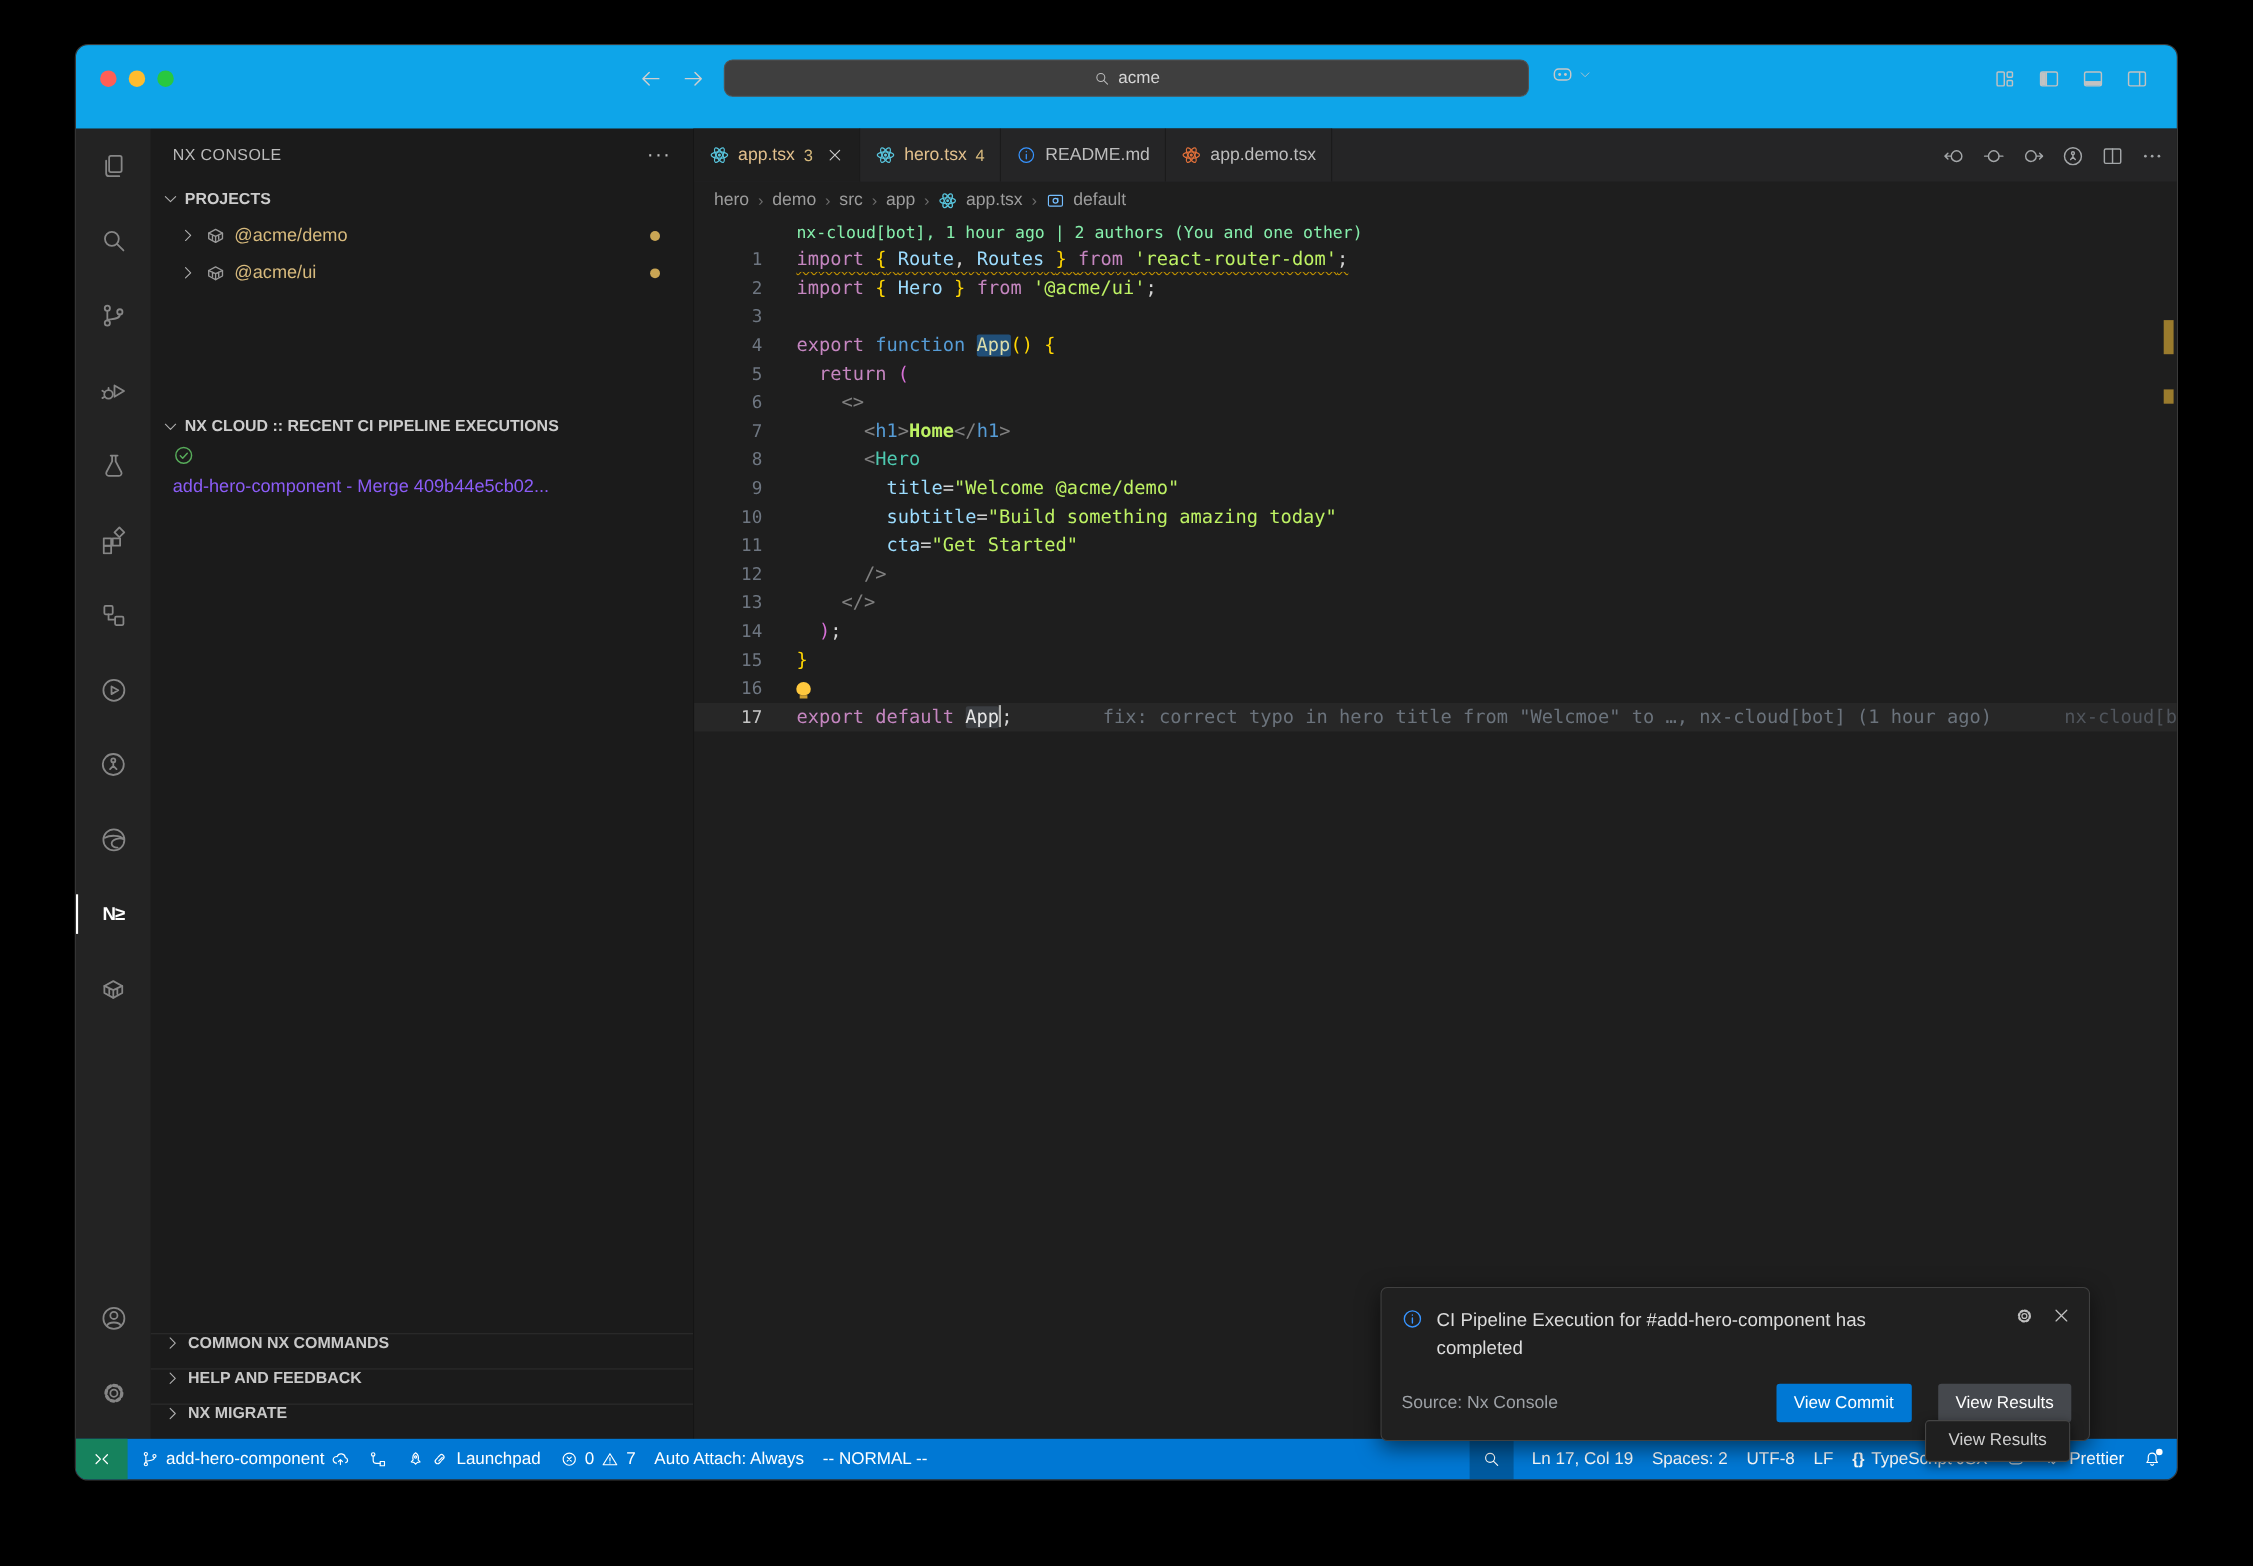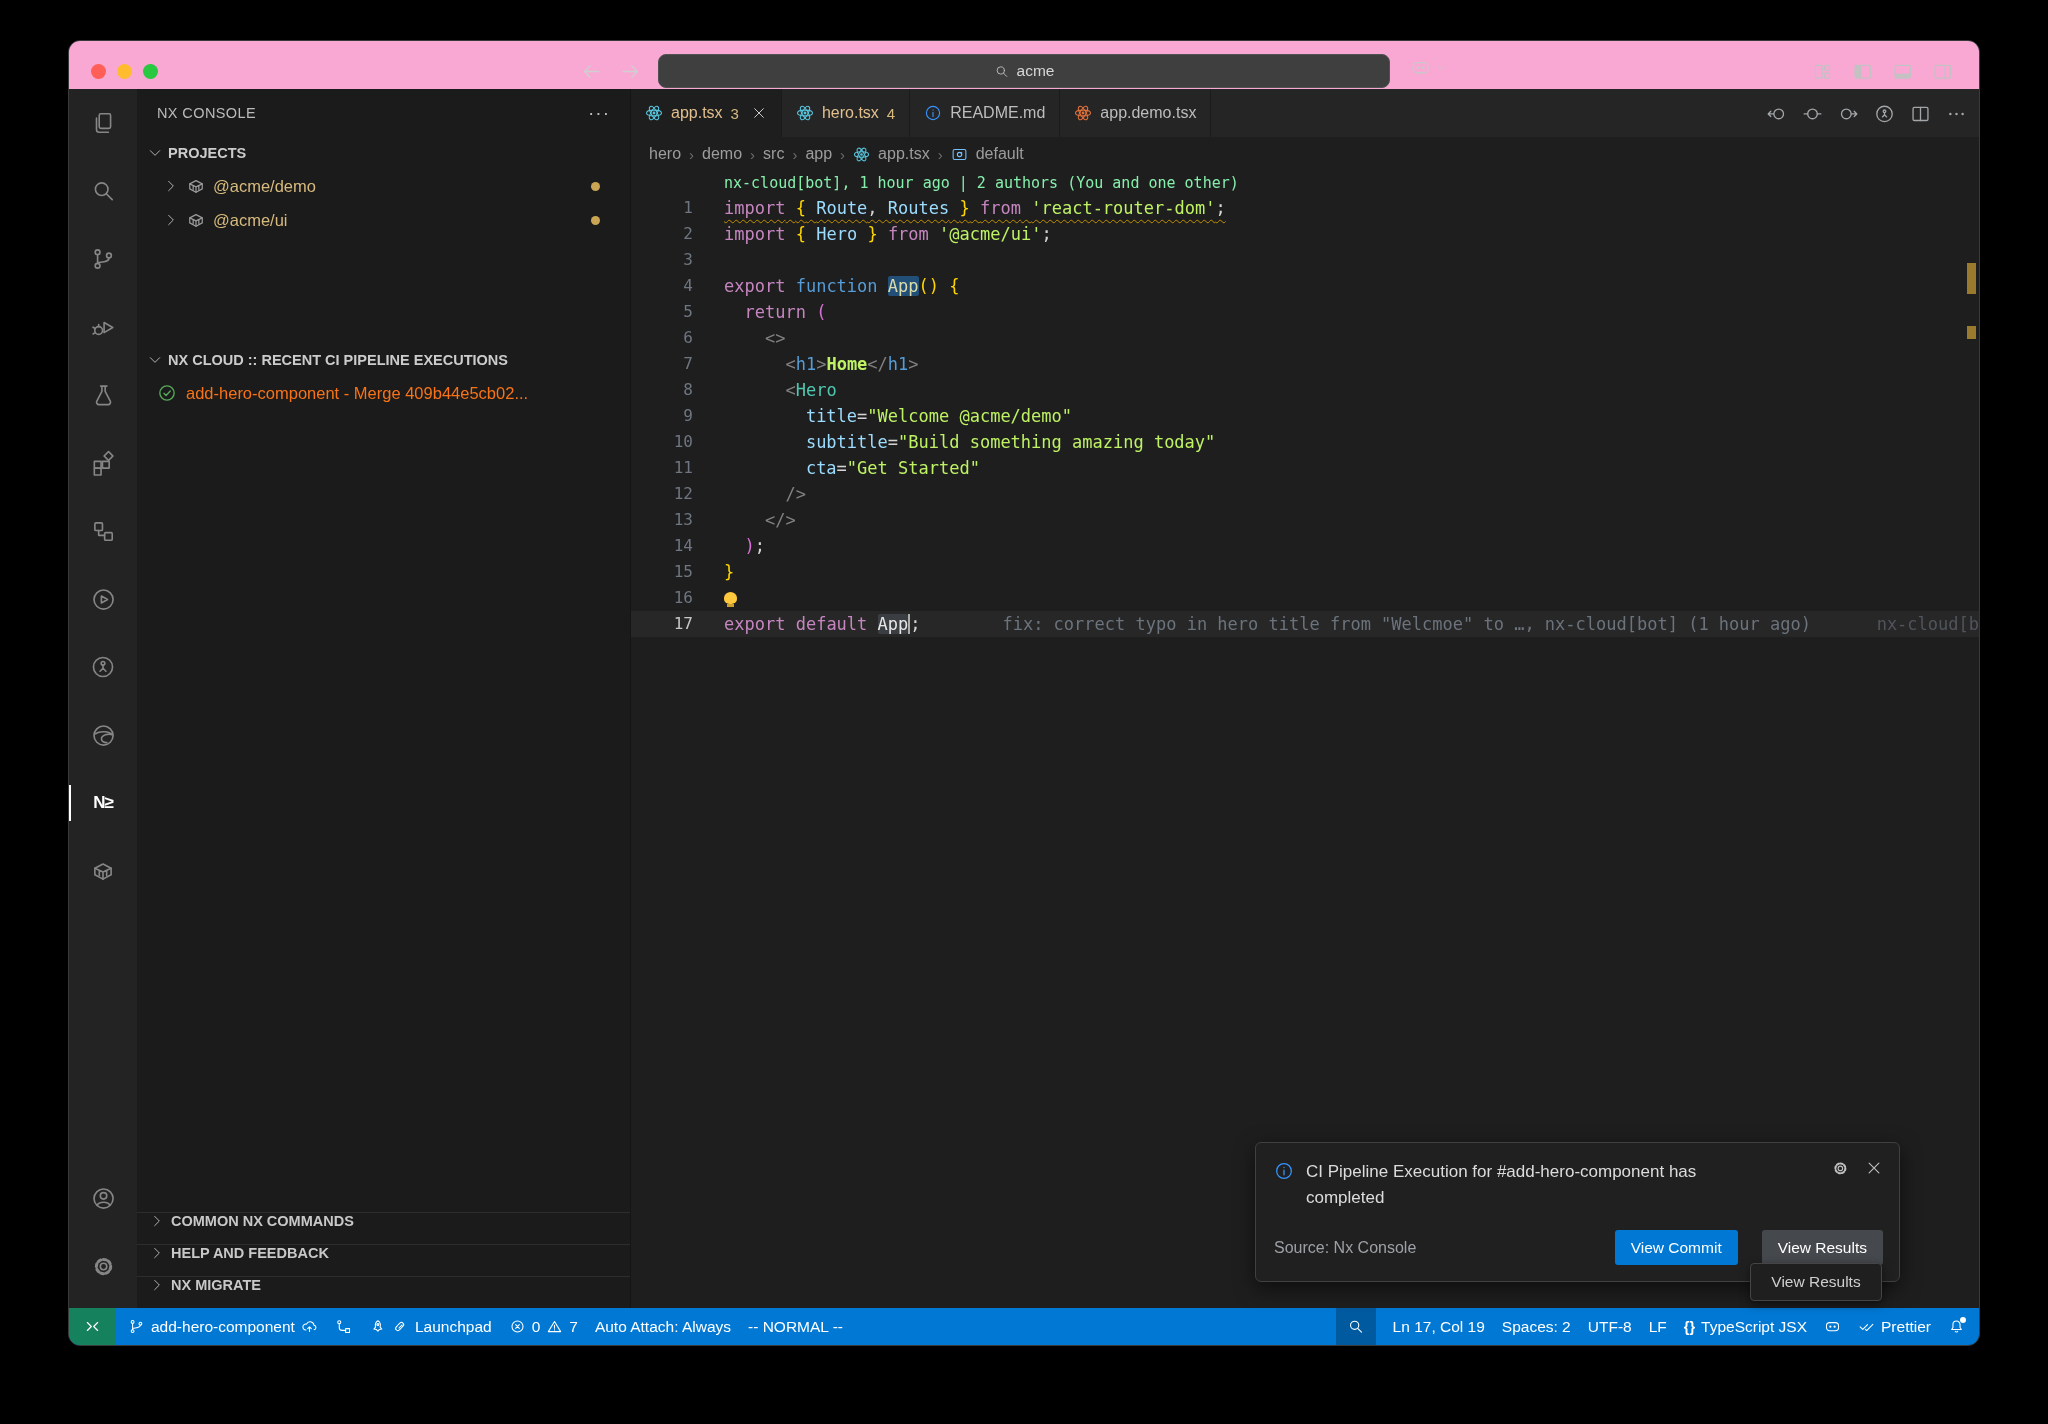--- a/index.html
+++ b/index.html
@@ -1,19 +1,19 @@
 <!DOCTYPE html>
 <html><head>
 <meta charset="utf-8">
 <style>
   html,body{margin:0;padding:0;background:#000;width:2048px;height:1424px;font-family:"Liberation Sans",sans-serif;-webkit-font-smoothing:antialiased;}
   *{box-sizing:border-box;}
   #window{position:absolute;left:68px;top:40px;width:1912px;height:1306px;background:#1e1e1e;border-radius:12px;overflow:hidden;box-shadow:0 20px 60px rgba(0,0,0,.7);border:1px solid #3a3a3a;display:flex;flex-direction:column;}
   
-  #titlebar{height:48px;background:#f9a8d4;position:relative;flex:0 0 auto;}
+  #titlebar{height:76px;background:#0ea5e9;position:relative;flex:0 0 auto;}
   .traffic{position:absolute;top:23px;left:22px;display:flex;gap:11px;}
   .traffic span{width:15px;height:15px;border-radius:50%;display:block;}
   .nav-arrows{position:absolute;left:512px;top:0;height:60px;display:flex;align-items:center;gap:18px;color:#cfcfcf;}
   .nav-arrows .ic{width:21px;height:21px;}
   #cmd-center{position:absolute;left:50%;transform:translateX(-50%);top:13px;width:732px;height:34px;background:#3f3f3f;border:1px solid #525252;border-radius:8px;display:flex;align-items:center;justify-content:center;gap:8px;color:#d6d6d6;font-size:15.5px;}
   #cmd-center .ic{width:15px;height:15px;color:#bdbdbd;}
   #copilot-tb{position:absolute;left:calc(50% + 386px);top:16px;display:flex;align-items:center;gap:4px;color:#c8c8c8;}
   #copilot-tb .ic{width:21px;height:21px;}
   #copilot-tb .chev{width:12px;height:12px;}
   .tb-right{position:absolute;right:26px;top:0;height:60px;display:flex;align-items:center;gap:19px;color:#c2c2c2;}
@@ -32,21 +32,21 @@
   #sidebar{width:494px;background:#1b1b1b;border-right:1px solid #151515;display:flex;flex-direction:column;flex:0 0 auto;position:relative;color:#c8c8c8;}
   #sidebar-header{height:48px;display:flex;align-items:center;padding:0 20px;font-size:14.5px;color:#bbbbbb;letter-spacing:.4px;}
   #sidebar-header .grow{flex:1;}
   #sidebar-more{color:#bdbdbd;font-size:19px;letter-spacing:1px;line-height:10px;cursor:default;}
   .section-head{height:32px;display:flex;align-items:center;padding:0 8px 0 10px;font-weight:bold;font-size:14.5px;color:#cccccc;gap:5px;}
   .section-head .ic, .tree-row .ic.chev{width:16px;height:16px;color:#b0b0b0;flex:0 0 auto;}
   .tree-row{height:34px;display:flex;align-items:center;padding-left:26px;gap:7px;font-size:16.5px;position:relative;}
   .tree-row .cube{width:20px;height:20px;color:#9a9a9a;flex:0 0 auto;}
   .proj-label{color:#d7ba7d;}
   .dot-badge{position:absolute;right:30px;top:13px;width:9px;height:9px;border-radius:50%;background:#c9a554;}
-  .cloud-row{height:34px;display:flex;align-items:center;padding-left:20px;gap:9px;font-size:16.5px;color:#f97316;}
+  .cloud-row{height:34px;display:flex;padding-left:20px;gap:9px;font-size:16.5px;color:#8b5cf6;flex-direction:column;}
   .cloud-row .ic{width:20px;height:20px;color:#57ab5a;}
   #sidebar-fill{flex:1;}
   .collapsed-row{height:32px;display:flex;gap:6px;padding-left:12px;border-top:1px solid #2d2d2d;font-weight:bold;font-size:14.5px;color:#c8c8c8;}
   .collapsed-row .ic{width:16px;height:16px;color:#b0b0b0;}
   
   #editor-col{flex:1 1 auto;display:flex;flex-direction:column;min-width:0;background:#1e1e1e;position:relative;}
   #tabstrip{height:48px;background:#252526;display:flex;align-items:stretch;position:relative;flex:0 0 auto;}
   .tab{display:flex;align-items:center;gap:8px;padding:0 14px;font-size:16px;border-right:1px solid #1b1b1b;background:#252526;color:#bdbdbd;cursor:default;}
   .tab.active{background:#1e1e1e;}
   .tab .ic{width:18px;height:18px;}

